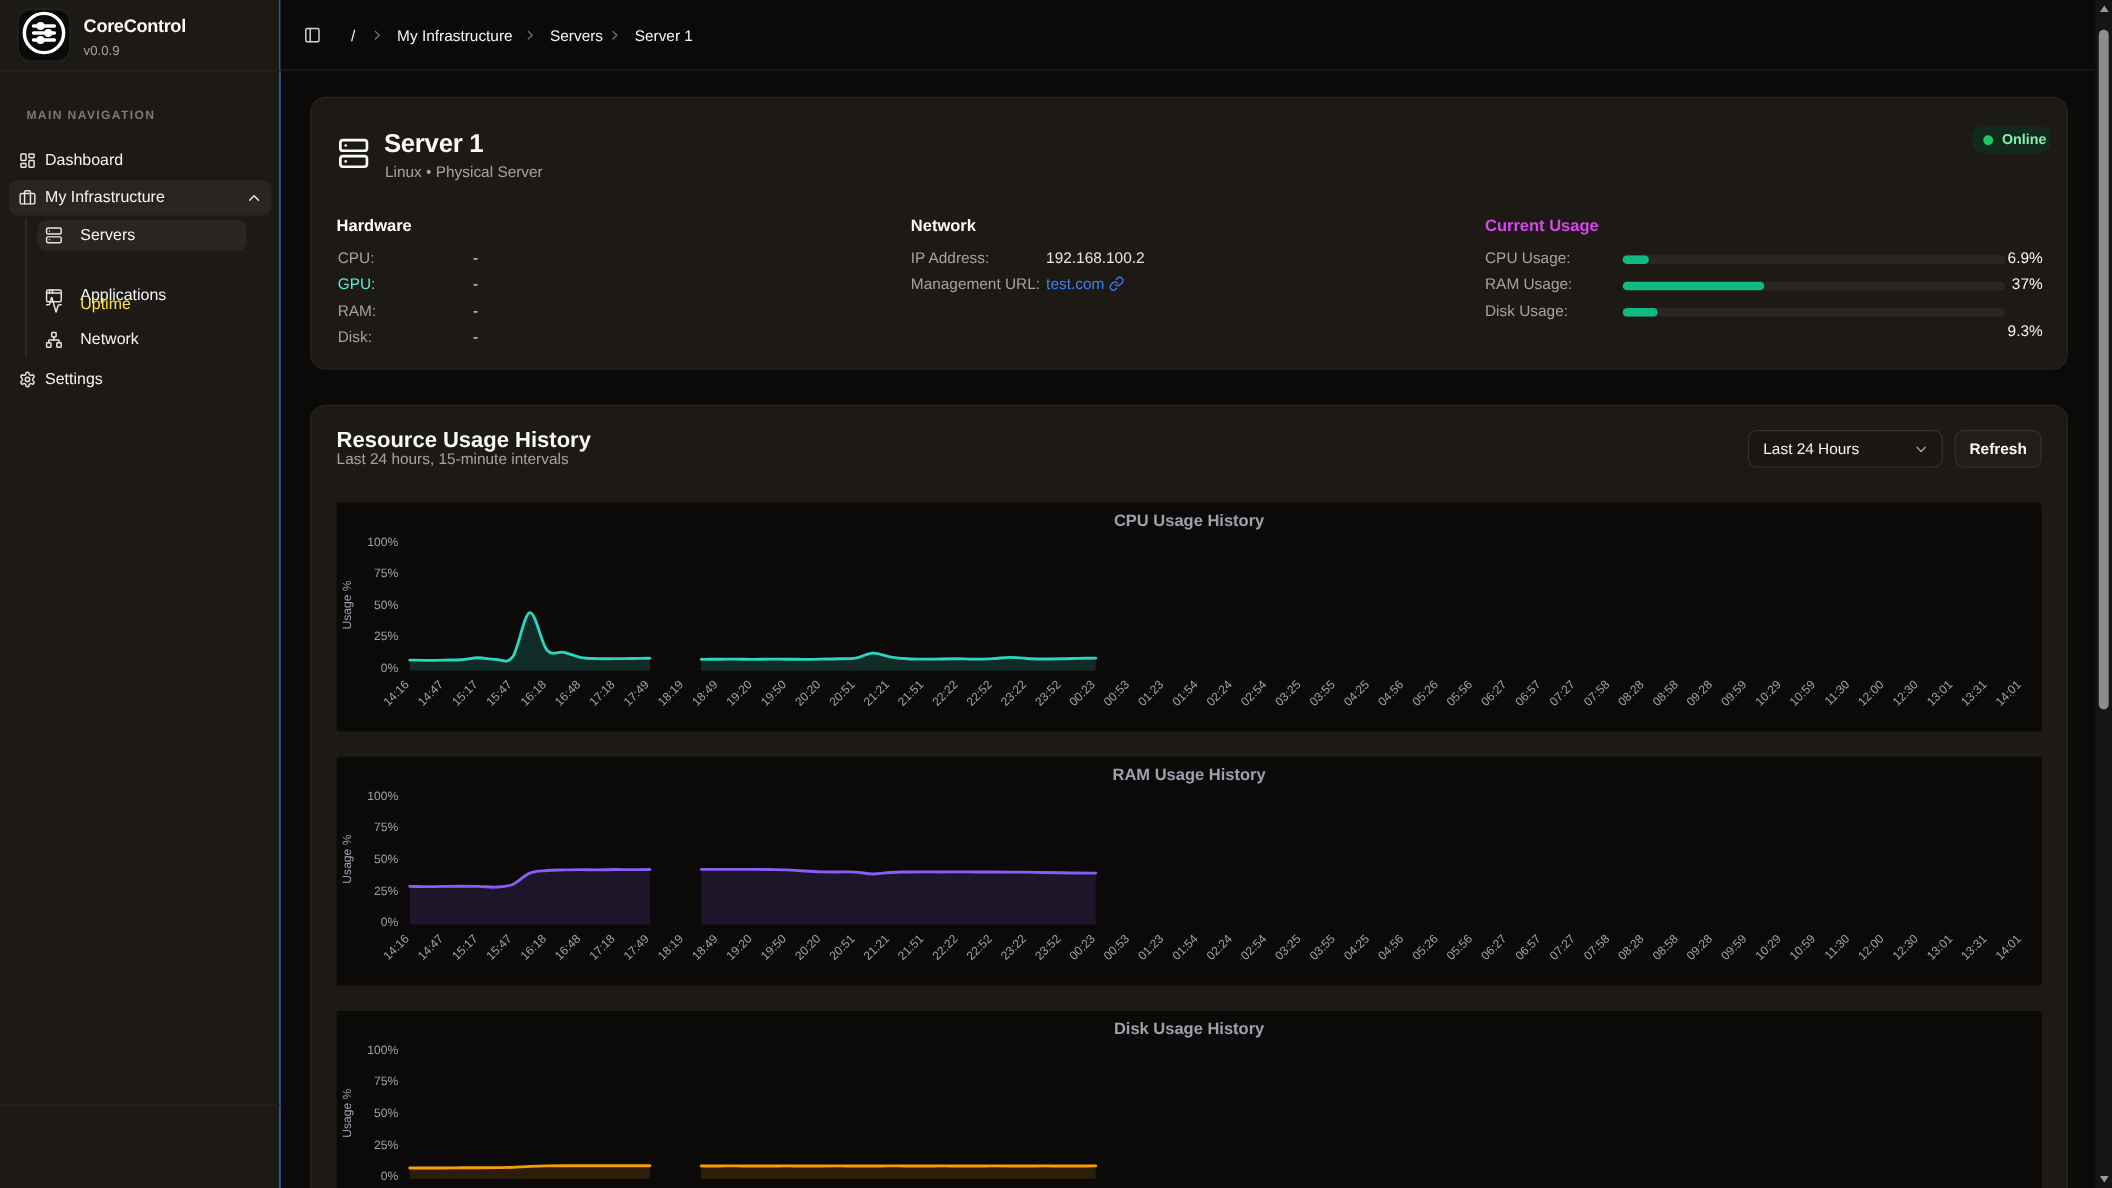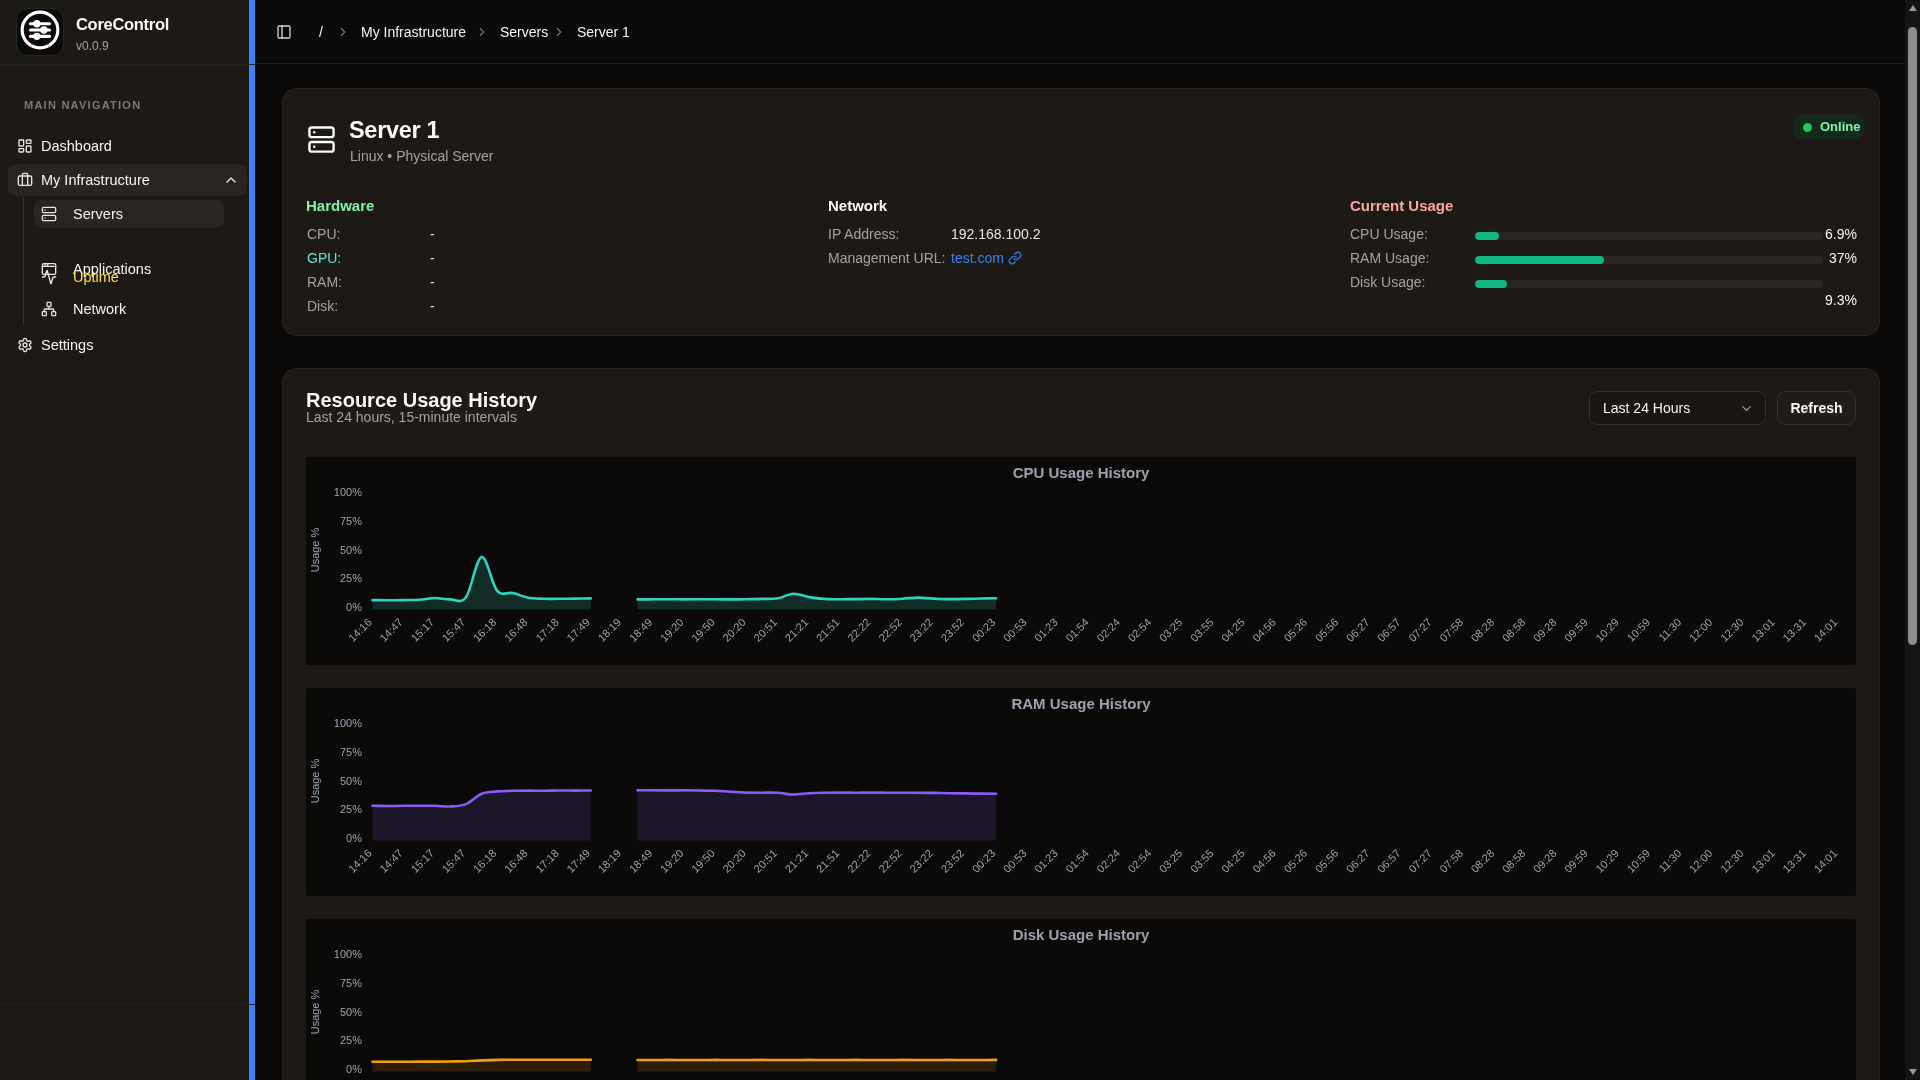--- a/index.html
+++ b/index.html
@@ -5,21 +5,21 @@
 html,body { width:1920px; height:1080px; overflow:hidden; background:#0c0a09;
   font-family:"Liberation Sans", sans-serif; -webkit-font-smoothing:antialiased; }
 .abs { position:absolute; }
 .ax { font-size:11px; fill:#9ca3af; font-family:"Liberation Sans",sans-serif; }
 .ctitle { font-size:15px; font-weight:bold; fill:#9ca3af; font-family:"Liberation Sans",sans-serif; }
 .panel { position:absolute; left:23px; width:1550px; background:#0b0a09; border-radius:2px; }
 .card { position:absolute; left:282px; width:1598px; background:#1d1a16; border:1px solid #292524; border-radius:14px; }
 </style></head>
 <body>
 
-<div class="abs" style="left:0;top:0;width:255px;height:1080px;background:#1d1a16;border-right:6px solid #3b82f6">
+<div class="abs" style="left:0;top:0;width:255px;height:1080px;background:#1d1a16;border-right:1px solid #3b82f6">
   <div class="abs" style="left:16px;top:8px;width:48px;height:48px;background:#0c0a09;border:1px solid #1b2b2b;border-radius:12px;text-align:center;line-height:58px"><svg width="42" height="42" viewBox="0 0 24 24" fill="none" stroke="#fff" stroke-width="1.8" stroke-linecap="round">
 <circle cx="12" cy="12" r="10.2"></circle>
 <line x1="6.6" y1="8.4" x2="17.4" y2="8.4"></line>
 <line x1="6.6" y1="12" x2="17.4" y2="12"></line>
 <line x1="6.6" y1="15.6" x2="17.4" y2="15.6"></line>
 <circle cx="10.2" cy="8.4" r="2.1" fill="#fff" stroke="none"></circle>
 <circle cx="14.2" cy="12" r="2.1" fill="#fff" stroke="none"></circle>
 <circle cx="10.2" cy="15.6" r="2.1" fill="#fff" stroke="none"></circle>
 </svg></div>
   <div class="abs" style="left:76px;top:15px;font-size:16.5px;font-weight:bold;letter-spacing:-0.3px;color:#fafaf9">CoreControl</div>
@@ -121,40 +121,40 @@
         <line x1="6" x2="6.01" y1="6" y2="6"></line>
         <line x1="6" x2="6.01" y1="18" y2="18"></line>
       </svg></span>
   <div class="abs" style="left:66px;top:28px;font-size:23.5px;font-weight:bold;letter-spacing:-0.3px;color:#fafaf9">Server 1</div>
   <div class="abs" style="left:67px;top:59px;font-size:14px;color:#a8a29e">Linux • Physical Server</div>
   <div class="abs" style="left:1510px;top:26px;width:71px;height:24px;background:#122a1c;border-radius:8px">
     <span style="position:absolute;left:10px;top:7.5px;width:9px;height:9px;border-radius:50%;background:#22c55e"></span>
     <span style="position:absolute;left:27px;top:0;line-height:24px;font-size:13px;font-weight:bold;color:#86efac">Online</span>
   </div>
 
-  <div class="abs" style="left:23px;top:108px;font-size:15px;font-weight:bold;color:#86efac">Hardware</div>
+  <div class="abs" style="left:23px;top:108px;font-size:15px;font-weight:bold;color:#ffffff">Hardware</div>
   <div style="position:absolute;left:24px;top:137px;font-size:14px;color:#a8a29e">CPU:</div>
     <div style="position:absolute;left:147px;top:137px;font-size:14px;color:#e7e5e4">-</div>
   <div style="position:absolute;left:24px;top:161px;font-size:14px;color:#5eead4">GPU:</div>
     <div style="position:absolute;left:147px;top:161px;font-size:14px;color:#e7e5e4">-</div>
   <div style="position:absolute;left:24px;top:185px;font-size:14px;color:#a8a29e">RAM:</div>
     <div style="position:absolute;left:147px;top:185px;font-size:14px;color:#e7e5e4">-</div>
   <div style="position:absolute;left:24px;top:209px;font-size:14px;color:#a8a29e">Disk:</div>
     <div style="position:absolute;left:147px;top:209px;font-size:14px;color:#e7e5e4">-</div>
 
   <div class="abs" style="left:545px;top:108px;font-size:15px;font-weight:bold;color:#fafaf9">Network</div>
   <div style="position:absolute;left:545px;top:137px;font-size:14px;color:#a8a29e">IP Address:</div>
     <div style="position:absolute;left:668px;top:137px;font-size:14px;color:#e7e5e4">192.168.100.2</div>
   <div class="abs" style="left:545px;top:161px;font-size:14px;color:#a8a29e">Management URL:</div>
   <div class="abs" style="left:668px;top:161px;font-size:14px;color:#3b82f6">test.com <span style="display:inline-block;vertical-align:-2px"><svg class="" style="" width="14" height="14" viewBox="0 0 24 24" fill="none" stroke="#3b82f6" stroke-width="2" stroke-linecap="round" stroke-linejoin="round">
           <path d="M10 13a5 5 0 0 0 7.54.54l3-3a5 5 0 0 0-7.07-7.07l-1.72 1.71"></path>
           <path d="M14 11a5 5 0 0 0-7.54-.54l-3 3a5 5 0 0 0 7.07 7.07l1.71-1.71"></path>
         </svg></span></div>
 
-  <div class="abs" style="left:1067px;top:108px;font-size:15px;font-weight:bold;color:#fca5a5">Current Usage</div>
+  <div class="abs" style="left:1067px;top:108px;font-size:15px;font-weight:bold;color:#d946ef">Current Usage</div>
   <div style="position:absolute;left:1067px;top:137px;font-size:14px;color:#a8a29e">CPU Usage:</div>
     <div style="position:absolute;left:1192px;top:143px;width:348px;height:8px;border-radius:99px;background:#292524;overflow:hidden">
       <div style="width:24px;height:8px;border-radius:99px;background:#10b981"></div>
     </div>
     <div style="position:absolute;left:1490px;top:137px;width:84px;text-align:right;font-size:14px;color:#f5f5f4">6.9%</div>
   <div style="position:absolute;left:1067px;top:161px;font-size:14px;color:#a8a29e">RAM Usage:</div>
     <div style="position:absolute;left:1192px;top:167px;width:348px;height:8px;border-radius:99px;background:#292524;overflow:hidden">
       <div style="width:129px;height:8px;border-radius:99px;background:#10b981"></div>
     </div>
     <div style="position:absolute;left:1490px;top:161px;width:84px;text-align:right;font-size:14px;color:#f5f5f4">37%</div>

